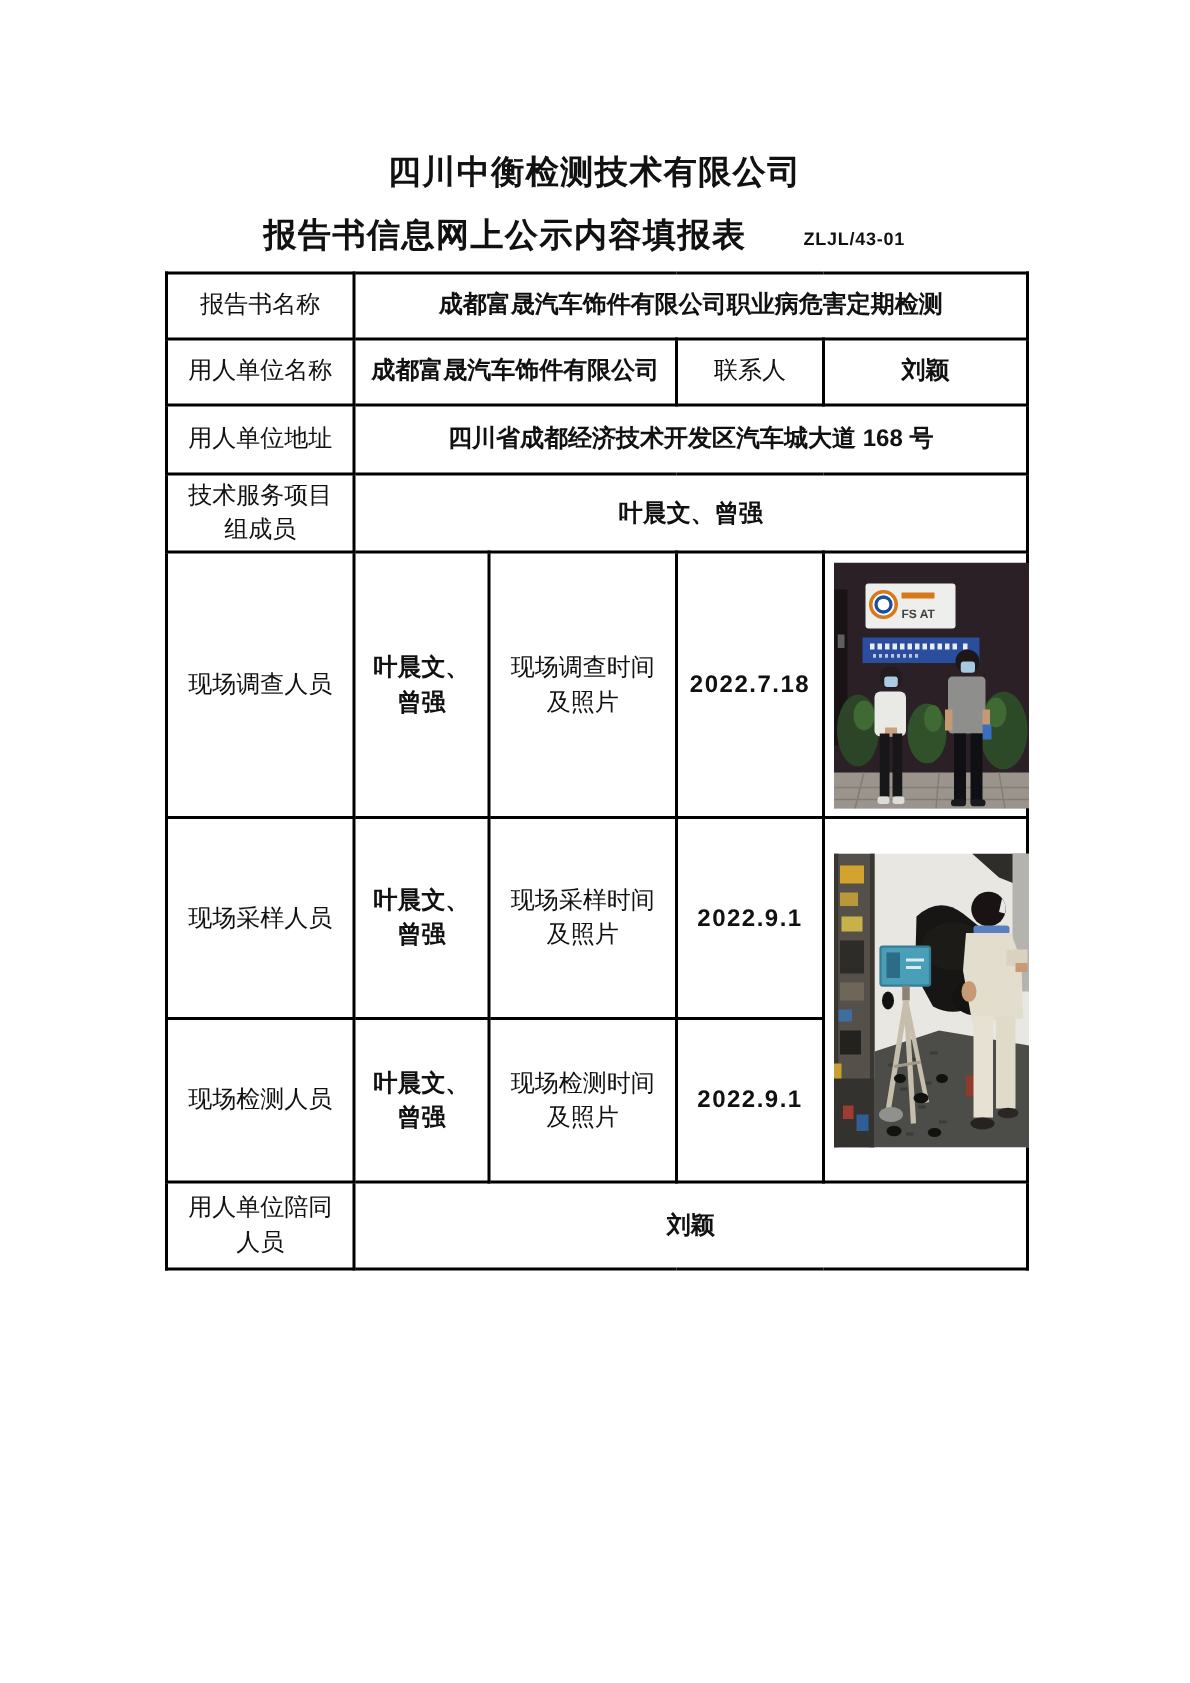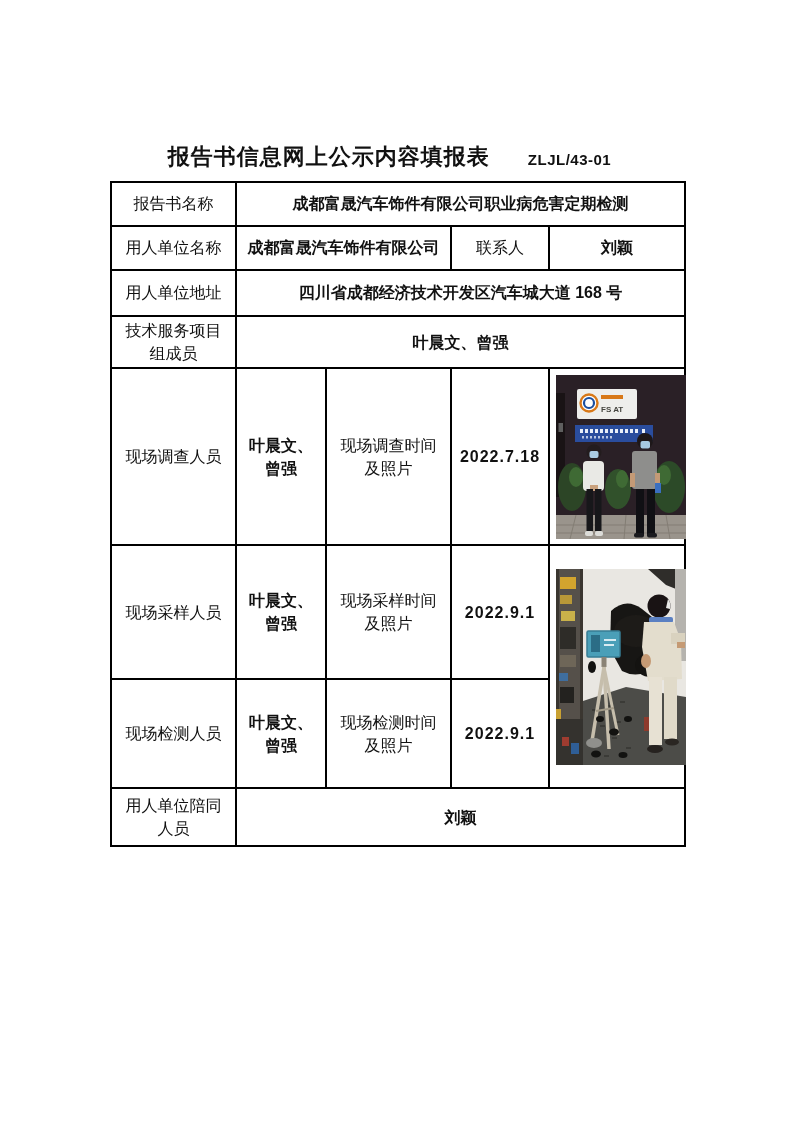--- a/index.html
+++ b/index.html
@@ -9,21 +9,21 @@
 
   .title1 {
     position:absolute; top:100px; left:0; right:0;
     text-align:center; font-size:22px; font-weight:700; letter-spacing:1px;
   }
   .subtitle-row {
     position:absolute; top:142px; left:0; right:14px;
     display:flex; justify-content:center; align-items:center; gap:38px;
   }
   .subtitle { font-size:22px; font-weight:700; letter-spacing:1px; }
-  .form-code { font-size:15px; font-weight:700; letter-spacing:0.5px; position:relative; top:2px; }
+  .form-code { font-size:12px; font-weight:700; letter-spacing:0.5px; position:relative; top:2px; }
 
   table.form {
     position:absolute; left:110px; top:181px; width:574px;
     border-collapse:collapse; table-layout:fixed;padding-left:12px;
   }
   table.form td {
     border:2px solid #000;
     text-align:center; vertical-align:middle;
     font-size:16px; line-height:1.45;
     padding:2px 6px;
@@ -36,20 +36,21 @@
   .timecell { padding:2px 14px; }
   .datecell { font-weight:700; font-size:17px; letter-spacing:1px; white-space:nowrap; }
   .photocell { padding:0; vertical-align:middle; }
   .photocell svg { display:block; margin:0 auto; }
 </style>
 </head>
 <body>
 
 <div class="page">
 
+  <div class="title1">四川中衡检测技术有限公司</div>
 
   <div class="subtitle-row">
     <span class="subtitle">报告书信息网上公示内容填报表</span>
     <span class="form-code">ZLJL/43-01</span>
   </div>
 
   <table class="form">
     <colgroup>
       <col style="width:125px">
         <col style="width:90px">

